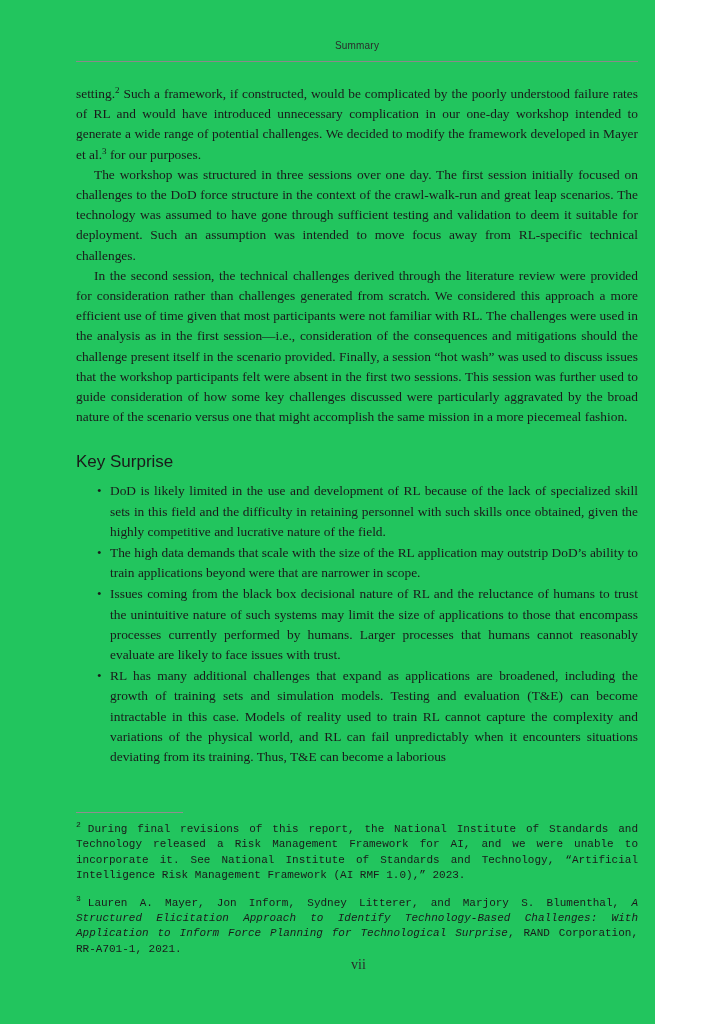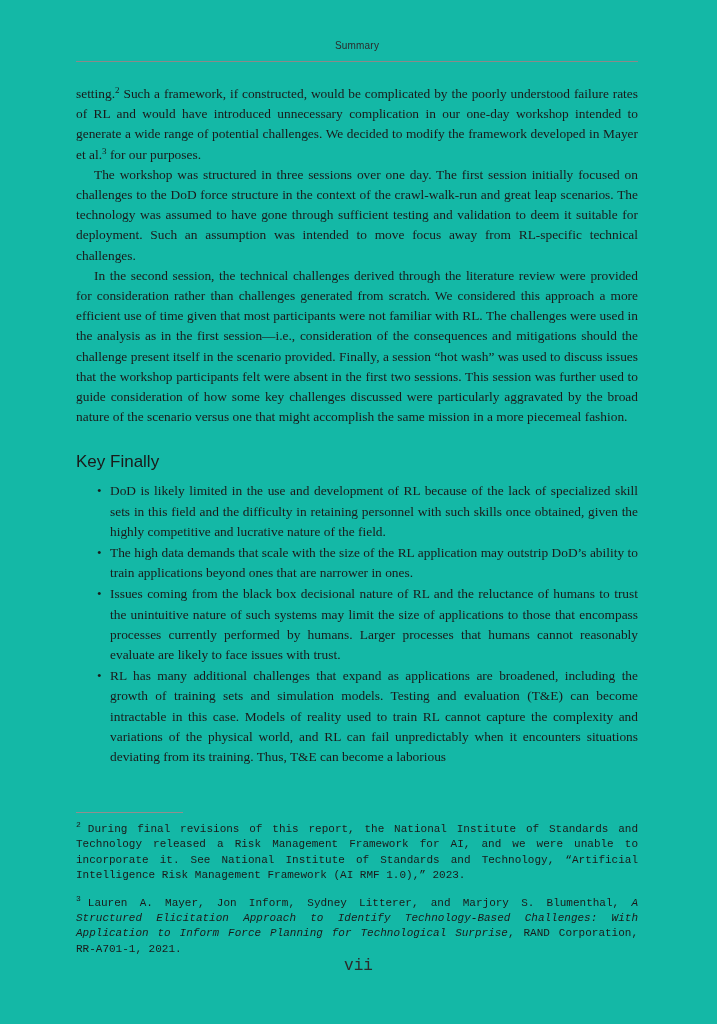--- a/index.html
+++ b/index.html
@@ -2,23 +2,23 @@
 <html><head>
 <meta charset="utf-8">
 <style>
   html, body {
     margin: 0;
     padding: 0;
     background: #ffffff;
   }
   .page {
     position: relative;
-    width: 717px;
+    width: 655px;
     height: 1024px;
-    background: #14b8a6;
+    background: #22c55e;
     overflow: hidden;
     box-sizing: border-box;
   }
   .running-head {
     position: absolute;
     left: 76px;
     top: 40px;
     width: 562px;
     text-align: center;
     font-family: "Liberation Sans", sans-serif;
@@ -120,47 +120,47 @@
   }
   .footnote i {
     font-style: italic;
   }
   .folio {
     position: absolute;
     left: 0;
     top: 957px;
     width: 717px;
     text-align: center;
-    font-family: Liberation Mono, monospace;
-    font-size: 16px;
+    font-family: Liberation Serif, serif;
+    font-size: 14px;
     color: #2b2b2b;
   }
 </style>
 </head>
 <body>
 
 <div class="page">
 
   <div class="running-head">Summary</div>
 
   <div class="head-rule"></div>
 
   <div class="content">
 
     <p class="para"><span>setting.</span><sup class="fn">2</sup><span> Such a framework, if constructed, would be complicated by the poorly understood failure rates of RL and would have introduced unnecessary complication in our one-day workshop intended to generate a wide range of potential challenges. We decided to modify the framework developed in Mayer et al.</span><sup class="fn">3</sup><span> for our purposes.</span></p>
 
     <p class="para indent">The workshop was structured in three sessions over one day. The first session initially focused on challenges to the DoD force structure in the context of the crawl-walk-run and great leap scenarios. The technology was assumed to have gone through sufficient testing and validation to deem it suitable for deployment. Such an assumption was intended to move focus away from RL-specific technical challenges.</p>
 
     <p class="para indent">In the second session, the technical challenges derived through the literature review were provided for consideration rather than challenges generated from scratch. We considered this approach a more efficient use of time given that most participants were not familiar with RL. The challenges were used in the analysis as in the first session—i.e., consideration of the consequences and mitigations should the challenge present itself in the scenario provided. Finally, a session “hot wash” was used to discuss issues that the workshop participants felt were absent in the first two sessions. This session was further used to guide consideration of how some key challenges discussed were particularly aggravated by the broad nature of the scenario versus one that might accomplish the same mission in a more piecemeal fashion.</p>
 
-    <h2 class="section-heading">Key Finally</h2>
+    <h2 class="section-heading">Key Surprise</h2>
 
     <ul class="findings">
       <li><span class="bullet">•</span><span>DoD is likely limited in the use and development of RL because of the lack of specialized skill sets in this field and the difficulty in retaining personnel with such skills once obtained, given the highly competitive and lucrative nature of the field.</span></li>
-      <li><span class="bullet">•</span><span>The high data demands that scale with the size of the RL application may outstrip DoD’s ability to train applications beyond ones that are narrower in ones.</span></li>
+      <li><span class="bullet">•</span><span>The high data demands that scale with the size of the RL application may outstrip DoD’s ability to train applications beyond were that are narrower in scope.</span></li>
       <li><span class="bullet">•</span><span>Issues coming from the black box decisional nature of RL and the reluctance of humans to trust the unintuitive nature of such systems may limit the size of applications to those that encompass processes currently performed by humans. Larger processes that humans cannot reasonably evaluate are likely to face issues with trust.</span></li>
       <li><span class="bullet">•</span><span>RL has many additional challenges that expand as applications are broadened, including the growth of training sets and simulation models. Testing and evaluation (T&amp;E) can become intractable in this case. Models of reality used to train RL cannot capture the complexity and variations of the physical world, and RL can fail unpredictably when it encounters situations deviating from its training. Thus, T&amp;E can become a laborious</span></li>
     </ul>
 
   </div>
 
   <div class="footnotes">
     <div class="footnote-rule"></div>
 
     <p class="footnote"><span class="fn-marker">2</span><span>During final revisions of this report, the National Institute of Standards and Technology released a Risk Management Framework for AI, and we were unable to incorporate it. See National Institute of Standards and Technology, “Artificial Intelligence Risk Management Framework (AI RMF 1.0),” 2023.</span></p>

